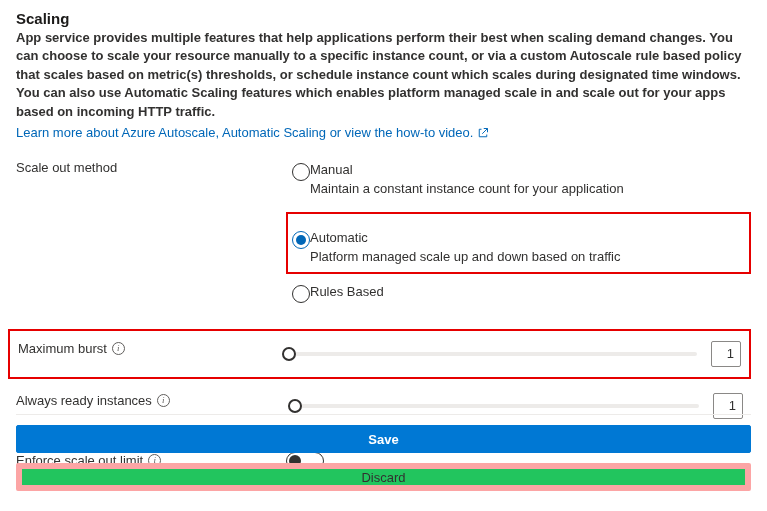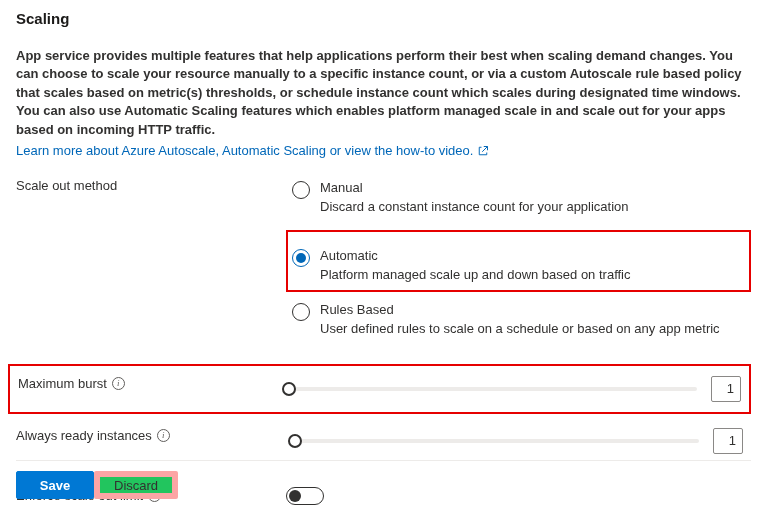--- a/index.html
+++ b/index.html
@@ -10,21 +10,21 @@
     background: #ffffff;
     width: 767px;
     height: 511px;
     padding: 10px 16px;
     position: relative;
   }
   .heading {
     font-size: 15px;
     font-weight: 600;
     color: #1b1a19;
-    margin-bottom: 20px;
+    margin-bottom: 2px;
   }
   .description {
     font-size: 13px;
     line-height: 1.42;
     color: #323130;
     margin-bottom: 4px;
     font-weight: bold;
   }
   .link {
     color: #0067b8;
@@ -66,21 +66,20 @@
     cursor: default;
   }
   .control-col {
     flex: 1;
     min-width: 0;
   }
   .radio-group { display: flex; flex-direction: column; gap: 6px; }
   .radio-option {
     display: flex;
     align-items: flex-start;
-    gap: 10px;
     padding: 4px 6px 8px 6px;
     cursor: pointer;
   }
   .radio-option.highlighted {
     border: 2px solid #e60000;
     padding: 16px 4px 6px 4px;
   }
   .radio-circle {
     width: 18px; height: 18px;
     border: 1px solid #323130;
@@ -156,24 +155,26 @@
     width: 12px; height: 12px;
     background: #323130;
     border-radius: 50%;
     position: absolute;
     left: 2px; top: 2px;
   }
   .button-bar {
     position: absolute;
     left: 16px;
     right: 16px;
-    bottom: 12px;
+    bottom: 20px;
     border-top: 1px solid #edebe9;
     padding-top: 10px;
     display: flex;
+    gap: 10px;
+    flex-direction: column;
   }
   .btn {
     min-width: 78px;
     height: 28px;
     font-size: 13px;
     border-radius: 2px;
     cursor: pointer;
     font-family: inherit;
     padding: 0 14px;
   }
@@ -209,37 +210,36 @@
 <div class="form-area">
 
   <div class="row">
     <div class="label-col">Scale out method</div>
     <div class="control-col">
       <div class="radio-group" id="radio-group">
           <div class="radio-option">
             <div class="radio-circle"></div>
             <div class="radio-texts">
               <div class="radio-label">Manual</div>
-              <div class="radio-desc">Discard a constant instance count for your application</div>
+              <div class="radio-desc">Maintain a constant instance count for your application</div>
             </div>
           </div>
           <div class="radio-option highlighted">
             <div class="radio-circle checked">
               <div class="radio-dot"></div>
             </div>
             <div class="radio-texts">
               <div class="radio-label">Automatic</div>
               <div class="radio-desc">Platform managed scale up and down based on traffic</div>
             </div>
           </div>
           <div class="radio-option">
             <div class="radio-circle"></div>
             <div class="radio-texts">
               <div class="radio-label">Rules Based</div>
-              <div class="radio-desc">User defined rules to scale on a schedule or based on any app metric</div>
             </div>
           </div>
         </div>
     </div>
   </div>
 
   <div id="max-burst-row" class="row highlight-row" style="margin-top:18px; margin-left:-8px; padding:8px 0;">
     <div class="label-col">
       <span>Maximum burst</span>
       <span class="info-icon">i</span>

